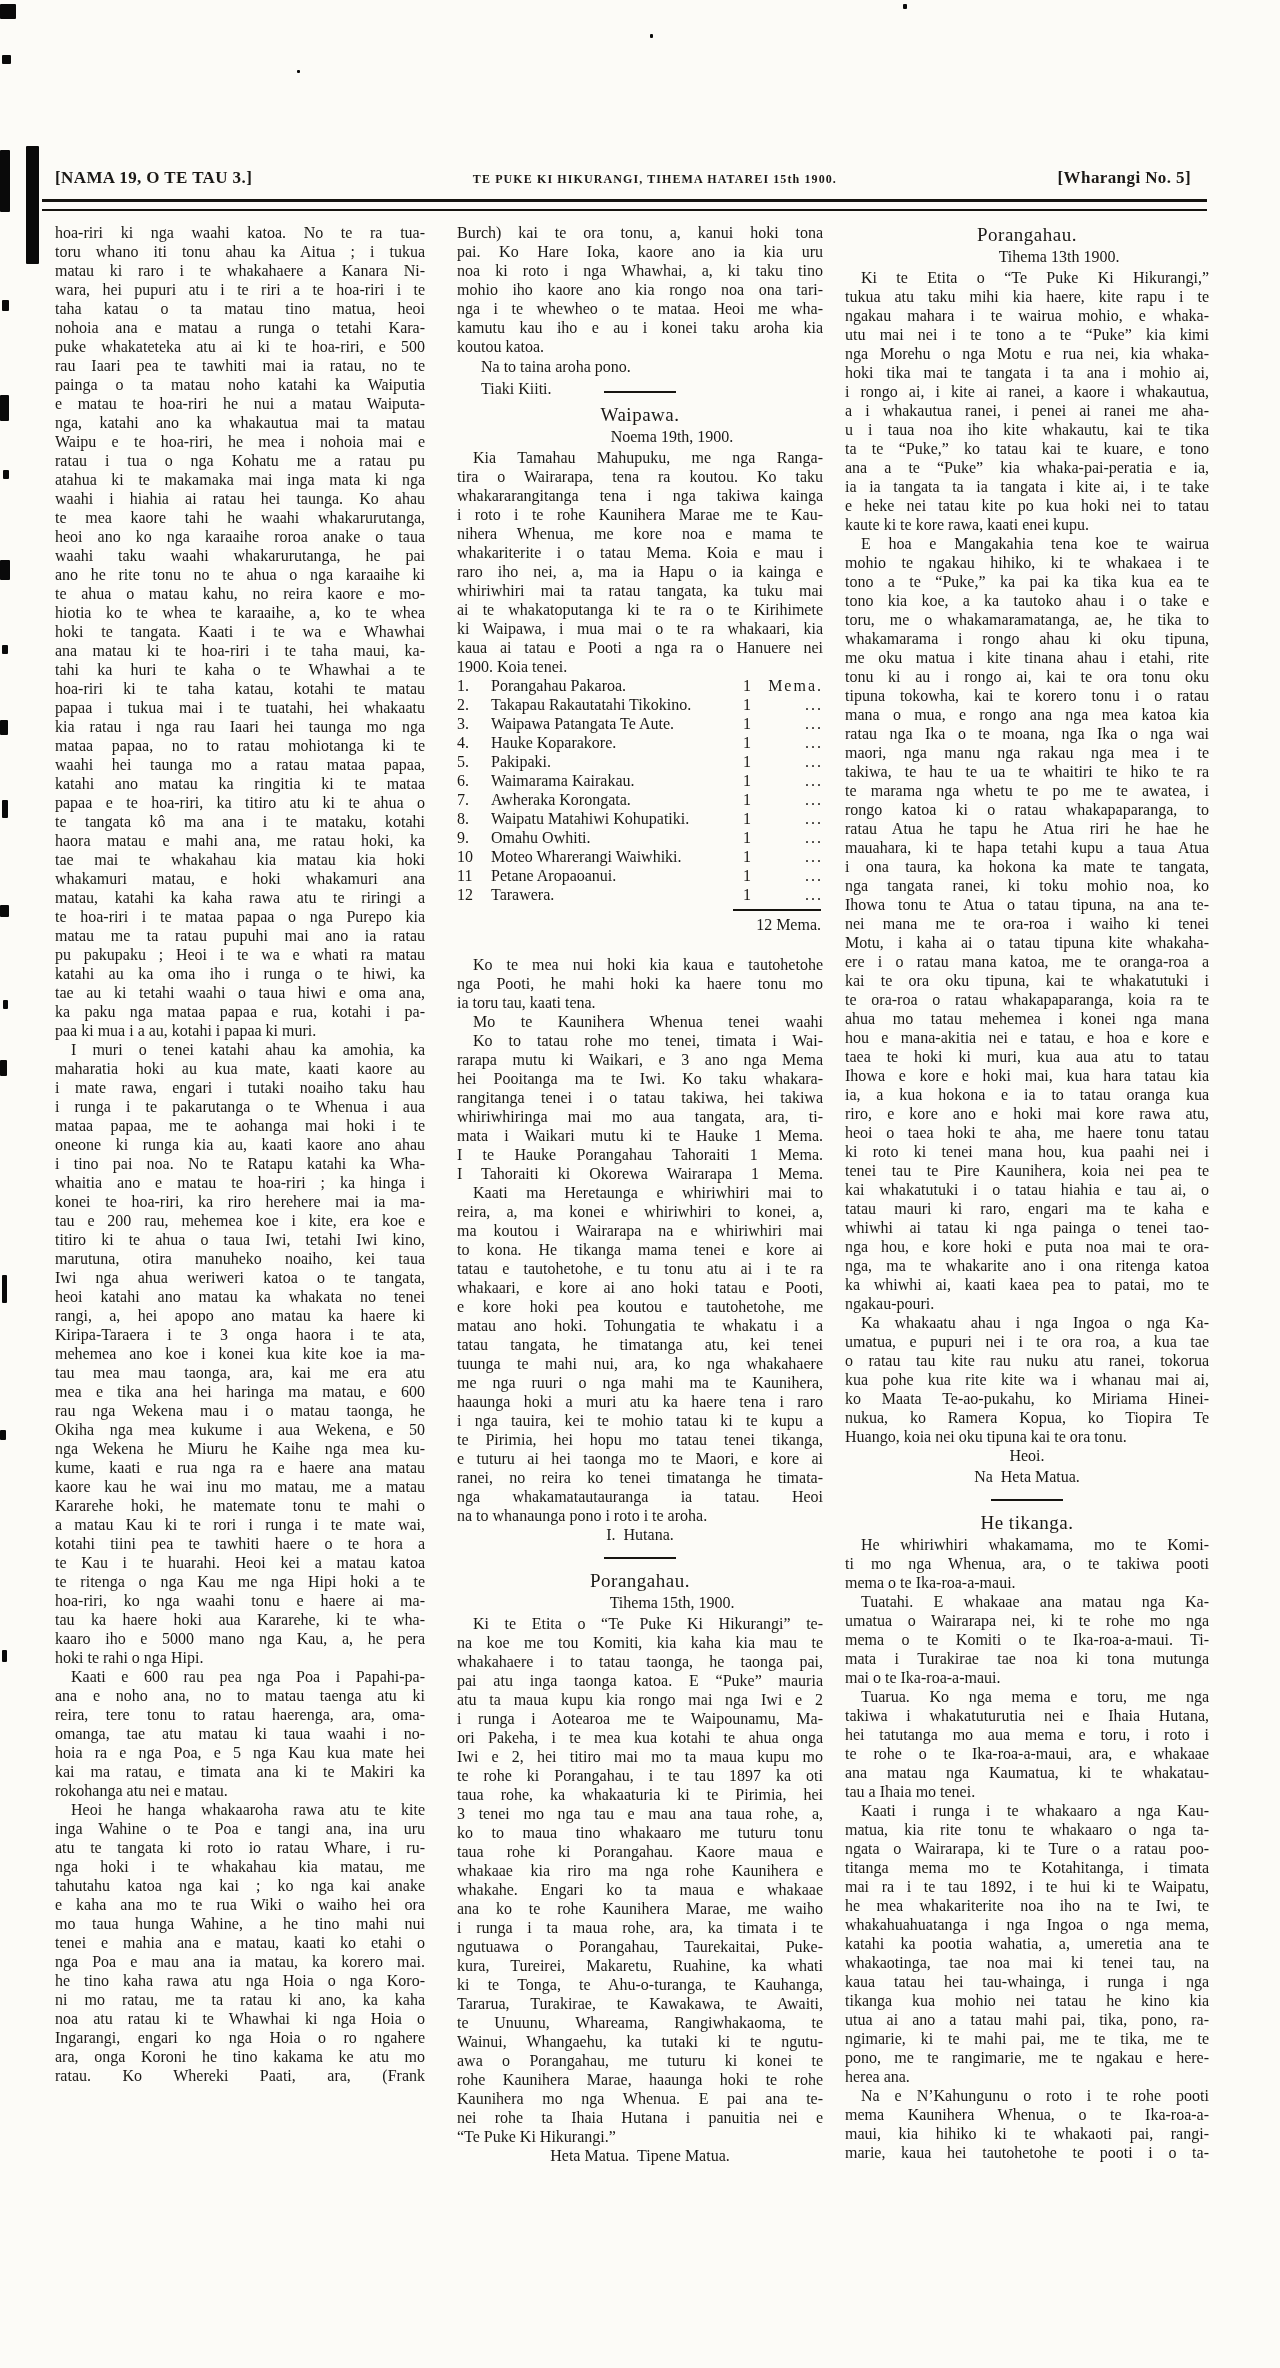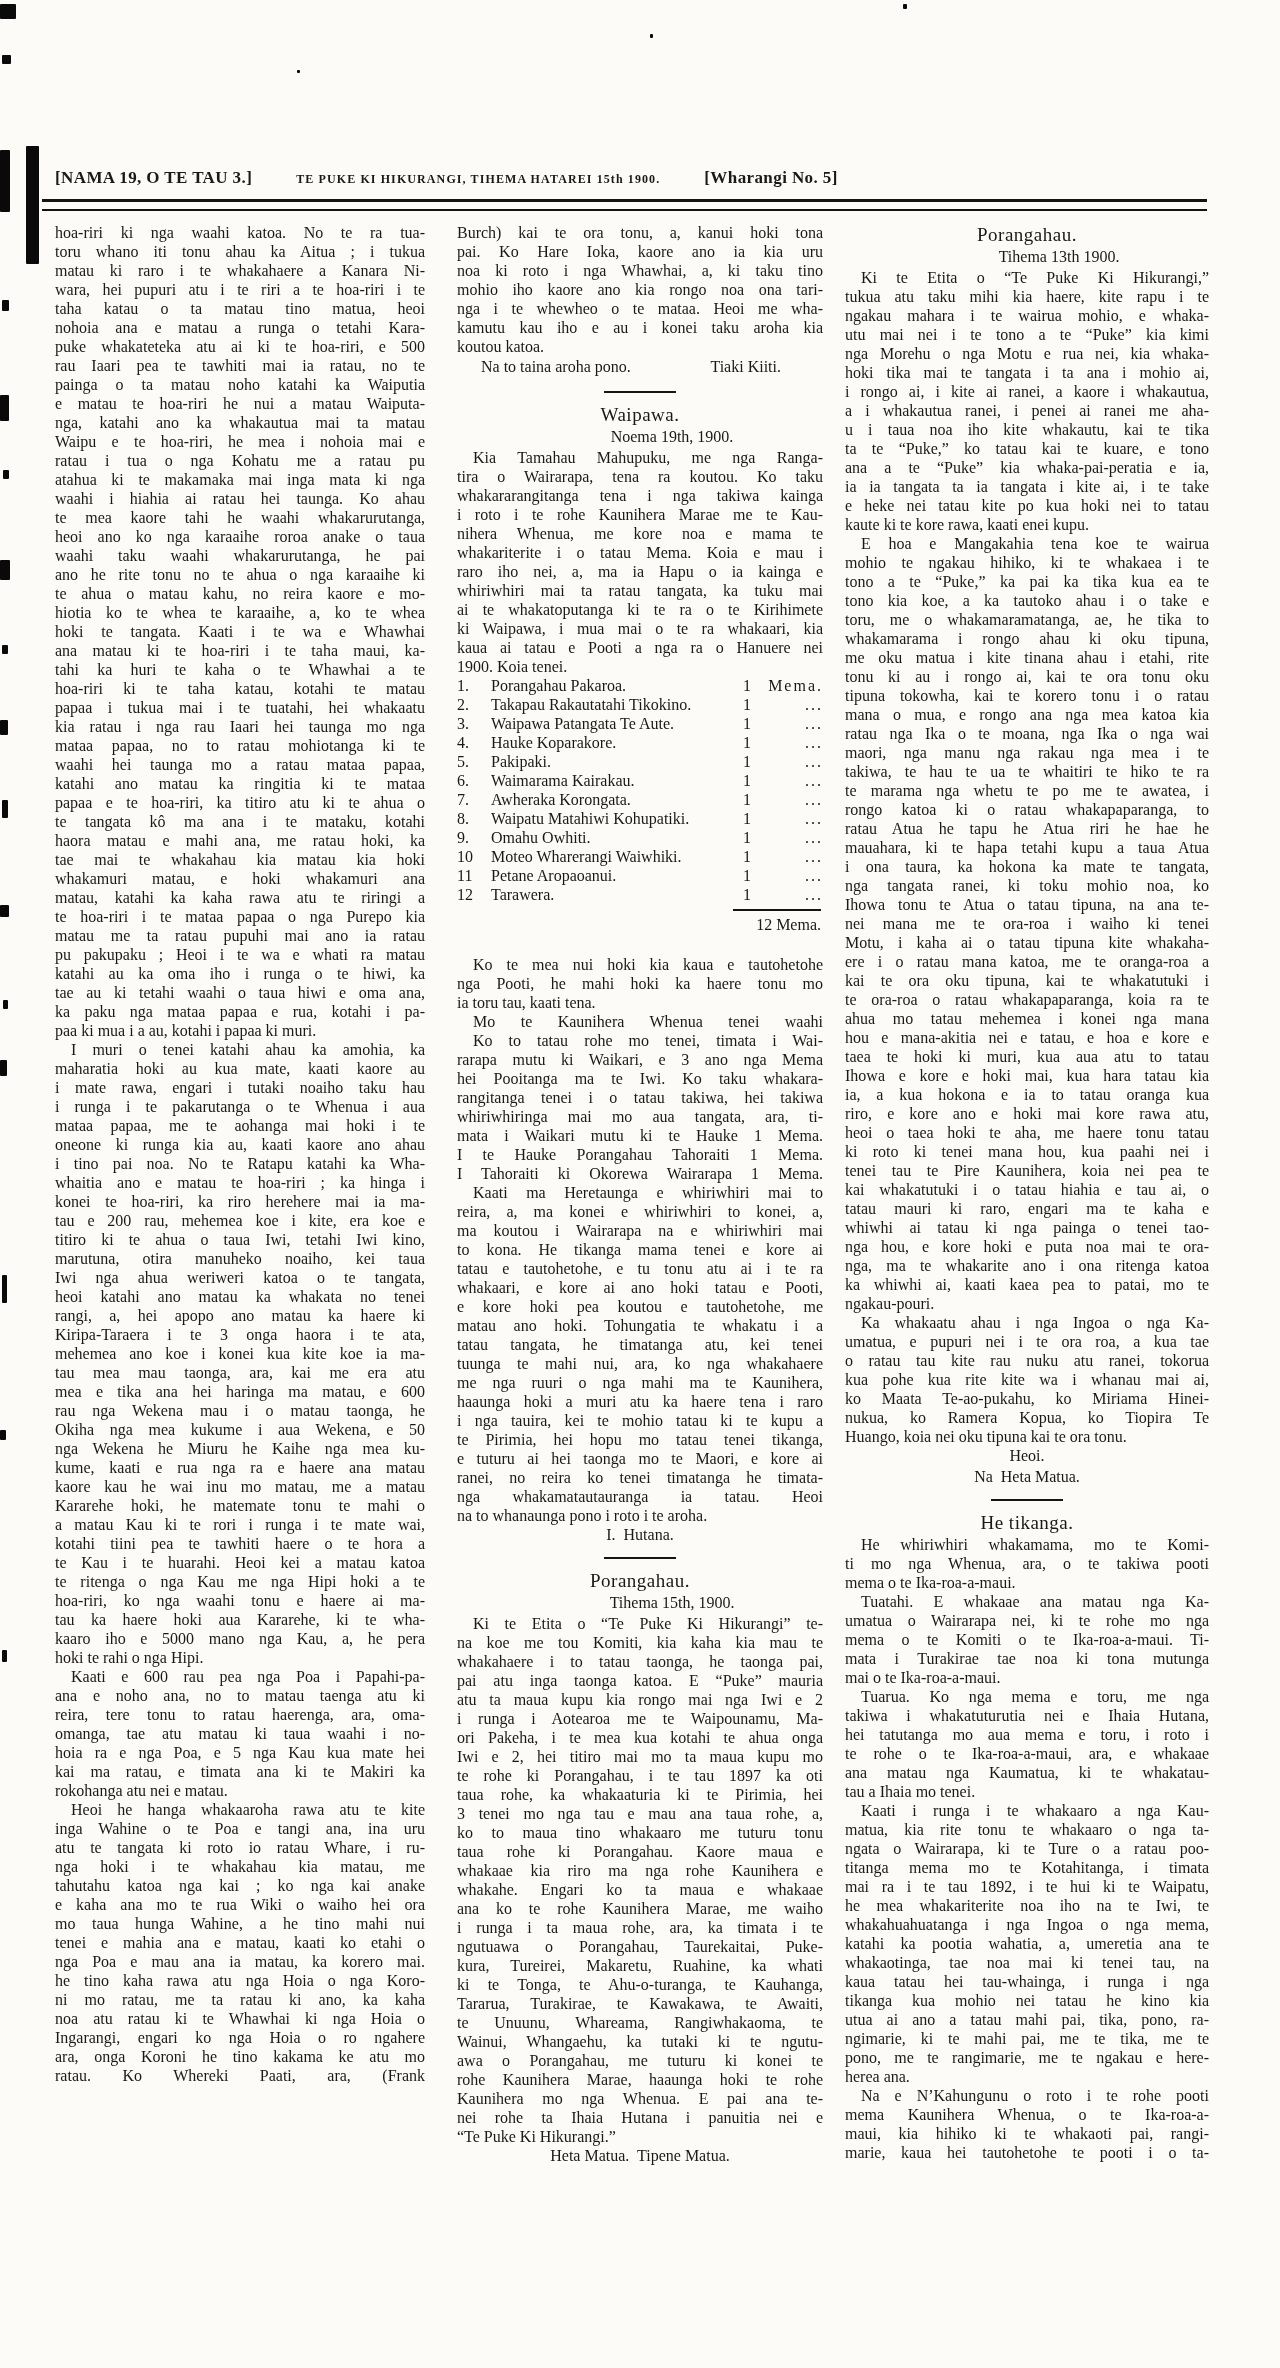--- a/index.html
+++ b/index.html
@@ -1,33 +1,33 @@
 <!DOCTYPE html>
 <html><head>
 <meta charset="utf-8">
 <style>
   html,body{margin:0;padding:0;background:#e8e6e0;}
   .page{position:relative;width:1280px;height:2368px;background:#fcfbf7;overflow:hidden;
         font-family:"Liberation Serif","DejaVu Serif",serif;color:#1b1916;}
   .artifact{position:absolute;background:#0a0a0a;border-radius:1px;}
   .masthead{position:absolute;top:168px;left:55px;width:1136px;display:flex;
-            align-items:baseline;white-space:nowrap;gap:44px;}
+            justify-content:space-between;align-items:baseline;white-space:nowrap;gap:44px;}
   .mast-side{font-size:17px;font-weight:700;letter-spacing:.4px;}
   .mast-title{font-size:12px;font-weight:700;letter-spacing:1.1px;}
   .head-rule{position:absolute;top:199px;left:42px;width:1165px;height:7px;
              border-top:3px solid #15130f;border-bottom:2px solid #15130f;}
   .col{position:absolute;top:223px;font-size:16px;line-height:19px;
        text-rendering:optimizeLegibility;}
   .col .jline{height:19px;white-space:nowrap;text-align:justify;text-align-last:justify;}
   .col .endline{text-align-last:left;}
   .para.ind .jline:first-child{text-indent:16px;}
   .heading{font-size:19px;height:24px;line-height:23px;text-align:center;letter-spacing:.5px;}
   .dateline{height:21px;line-height:20px;text-align:center;padding-left:64px;}
   .sigrow{display:flex;justify-content:space-between;height:24px;line-height:22px;
-          padding:0 42px 0 24px;}
+          padding:0 42px 0 24px;flex-direction:column;}
   .centerline{text-align:center;height:21px;line-height:20px;white-space:pre;}
   .secrule{width:72px;border-top:2px solid #171511;margin:11px auto 10px;}
   .lrow{display:flex;height:19px;line-height:19px;}
   .lrow .no{width:34px;flex:none;}
   .lrow .place{flex:1;white-space:nowrap;}
   .lrow .cnt{width:24px;flex:none;}
   .lrow .tail{width:56px;flex:none;text-align:right;letter-spacing:2px;}
   .ltotal{height:46px;}
   .ltotal .trule{width:88px;border-top:2px solid #16140f;margin:5px 2px 4px auto;}
   .ltotal .ttext{text-align:right;padding-right:2px;line-height:20px;}

